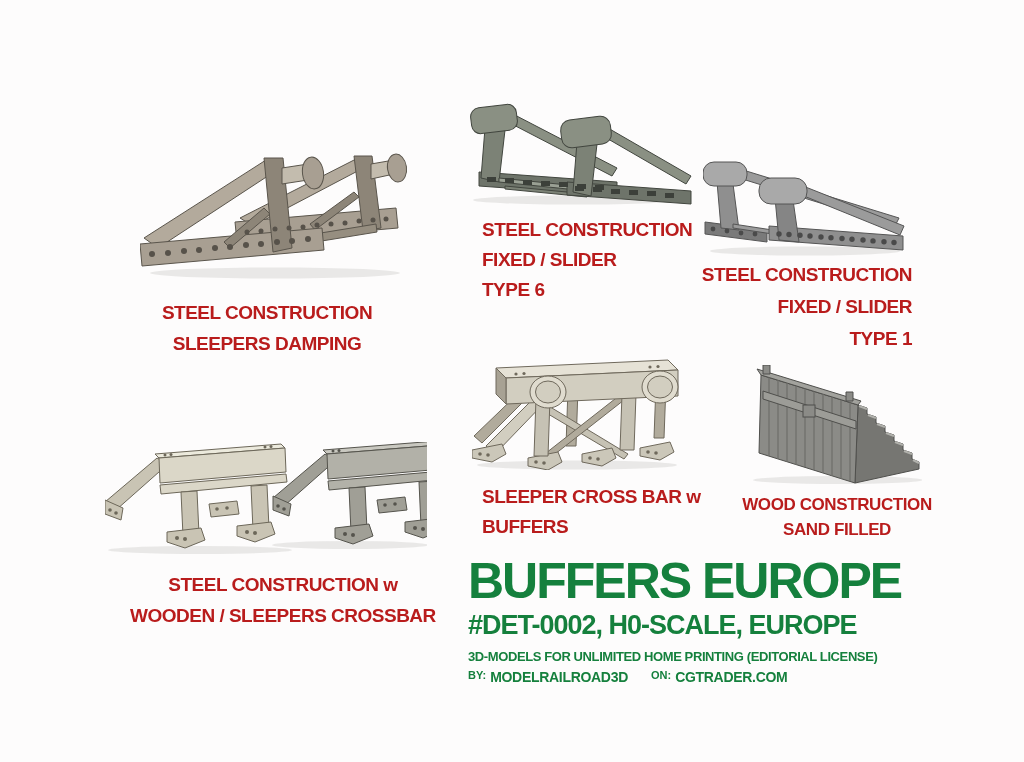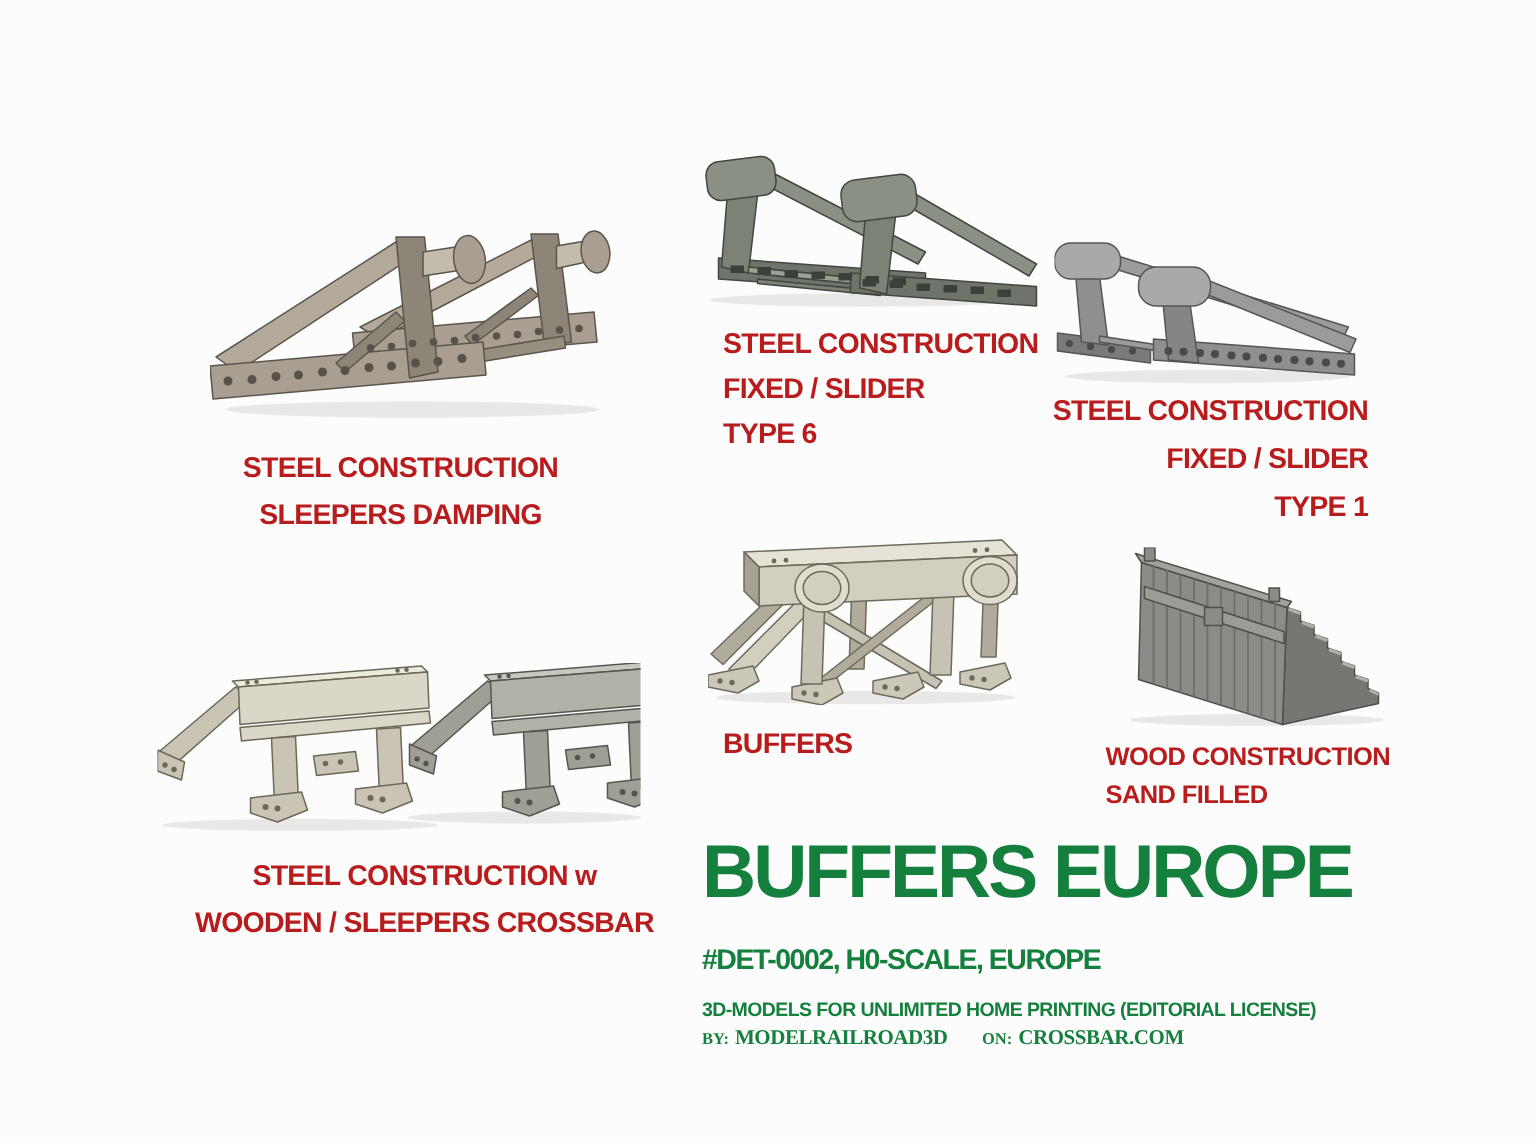--- a/index.html
+++ b/index.html
@@ -8,27 +8,27 @@
     font-family:"Liberation Sans", sans-serif;color:#1e1e1e;
   }
   .render{position:absolute;}
   .render svg{display:block;width:100%;height:100%;}
   .label{position:absolute;font-weight:700;letter-spacing:-0.5px;color:#b91c1c;}
   .label div{white-space:nowrap;}
   .label-a{left:115px;top:297px;width:304px;text-align:center;font-size:19px;line-height:31px;}
   .label-b{left:482px;top:215px;font-size:19px;line-height:30px;}
   .label-c{left:692px;top:259px;width:220px;text-align:right;font-size:19px;line-height:32px;}
   .label-d{left:482px;top:482px;font-size:19px;line-height:30px;}
-  .label-e{left:737px;top:492px;width:200px;font-size:17px;line-height:25px;letter-spacing:-0.4px;}
+  .label-e{left:737px;top:492px;width:200px;text-align:center;font-size:17px;line-height:25px;letter-spacing:-0.4px;}
   .label-f{left:130px;top:569px;font-size:19px;line-height:31px;text-align:center;}
   .title-block{position:absolute;left:468px;top:553px;color:#15803d;}
   .tb-title{font-size:50px;font-weight:700;letter-spacing:-2px;line-height:56px;white-space:nowrap;}
-  .tb-subtitle{font-size:19px;font-weight:700;letter-spacing:-1px;line-height:32px;margin-top:16px;white-space:nowrap;}
+  .tb-subtitle{font-size:27px;font-weight:700;letter-spacing:-1px;line-height:32px;margin-top:0;white-space:nowrap;}
   .tb-license{font-size:13px;font-weight:700;letter-spacing:-0.4px;margin-top:8px;white-space:nowrap;}
-  .tb-byline{display:flex;align-items:center;margin-top:5px;white-space:nowrap;font-family:Liberation Serif, serif;}
+  .tb-byline{display:flex;align-items:flex-start;margin-top:5px;white-space:nowrap;}
   .tb-small{font-size:11px;font-weight:700;margin-right:4px;}
   .tb-big{font-size:14px;font-weight:700;letter-spacing:-0.3px;}
   .tb-gap{width:23px;}
   
   .u1{--l:#eceadd;--l2:#dbd7c8;--m:#c9c4b4;--d:#6c6759;}
   .u2{--l:#c9c8c0;--l2:#b2b1a8;--m:#a09f96;--d:#55544d;}
 </style>
 </head>
 <body>
 
@@ -209,20 +209,21 @@
           <circle cx="64" cy="104" r="1.8"></circle>
           <circle cx="72" cy="105" r="1.8"></circle>
         <circle cx="118" cy="100" r="1.8"></circle>
           <circle cx="126" cy="101" r="1.8"></circle>
           <circle cx="176" cy="94" r="1.8"></circle>
           <circle cx="184" cy="95" r="1.8"></circle>
       </g>
     </svg>
   </div>
   <div class="label label-d">
+    <div>SLEEPER CROSS BAR w</div>
     <div>BUFFERS</div>
   </div>
 
   <div class="render" style="left:743px;top:365px;width:179px;height:120px;">
     <svg viewBox="0 0 179 120">
       <ellipse cx="95" cy="115" rx="85" ry="4" fill="rgba(60,55,45,0.10)"></ellipse>
       <g stroke="#4f4f4c" stroke-width="1" stroke-linejoin="round">
 
         <polygon fill="#767672" points="115,40 124,43 124,49 133,52 133,58 142,61 142,67 151,70 151,76 160,79 160,85 169,88 169,94 176,97 176,104 112,118"></polygon>
 
@@ -314,17 +315,17 @@
 
   <div class="title-block">
     <div class="tb-title">BUFFERS EUROPE</div>
     <div class="tb-subtitle">#DET-0002, H0-SCALE, EUROPE</div>
     <div class="tb-license">3D-MODELS FOR UNLIMITED HOME PRINTING (EDITORIAL LICENSE)</div>
     <div class="tb-byline">
       <span class="tb-small">BY:</span>
       <span class="tb-big">MODELRAILROAD3D</span>
       <span class="tb-gap"></span>
       <span class="tb-small">ON:</span>
-      <span class="tb-big">CROSSBAR.COM</span>
+      <span class="tb-big">CGTRADER.COM</span>
     </div>
   </div>
 
 </div>
 
 </body></html>

